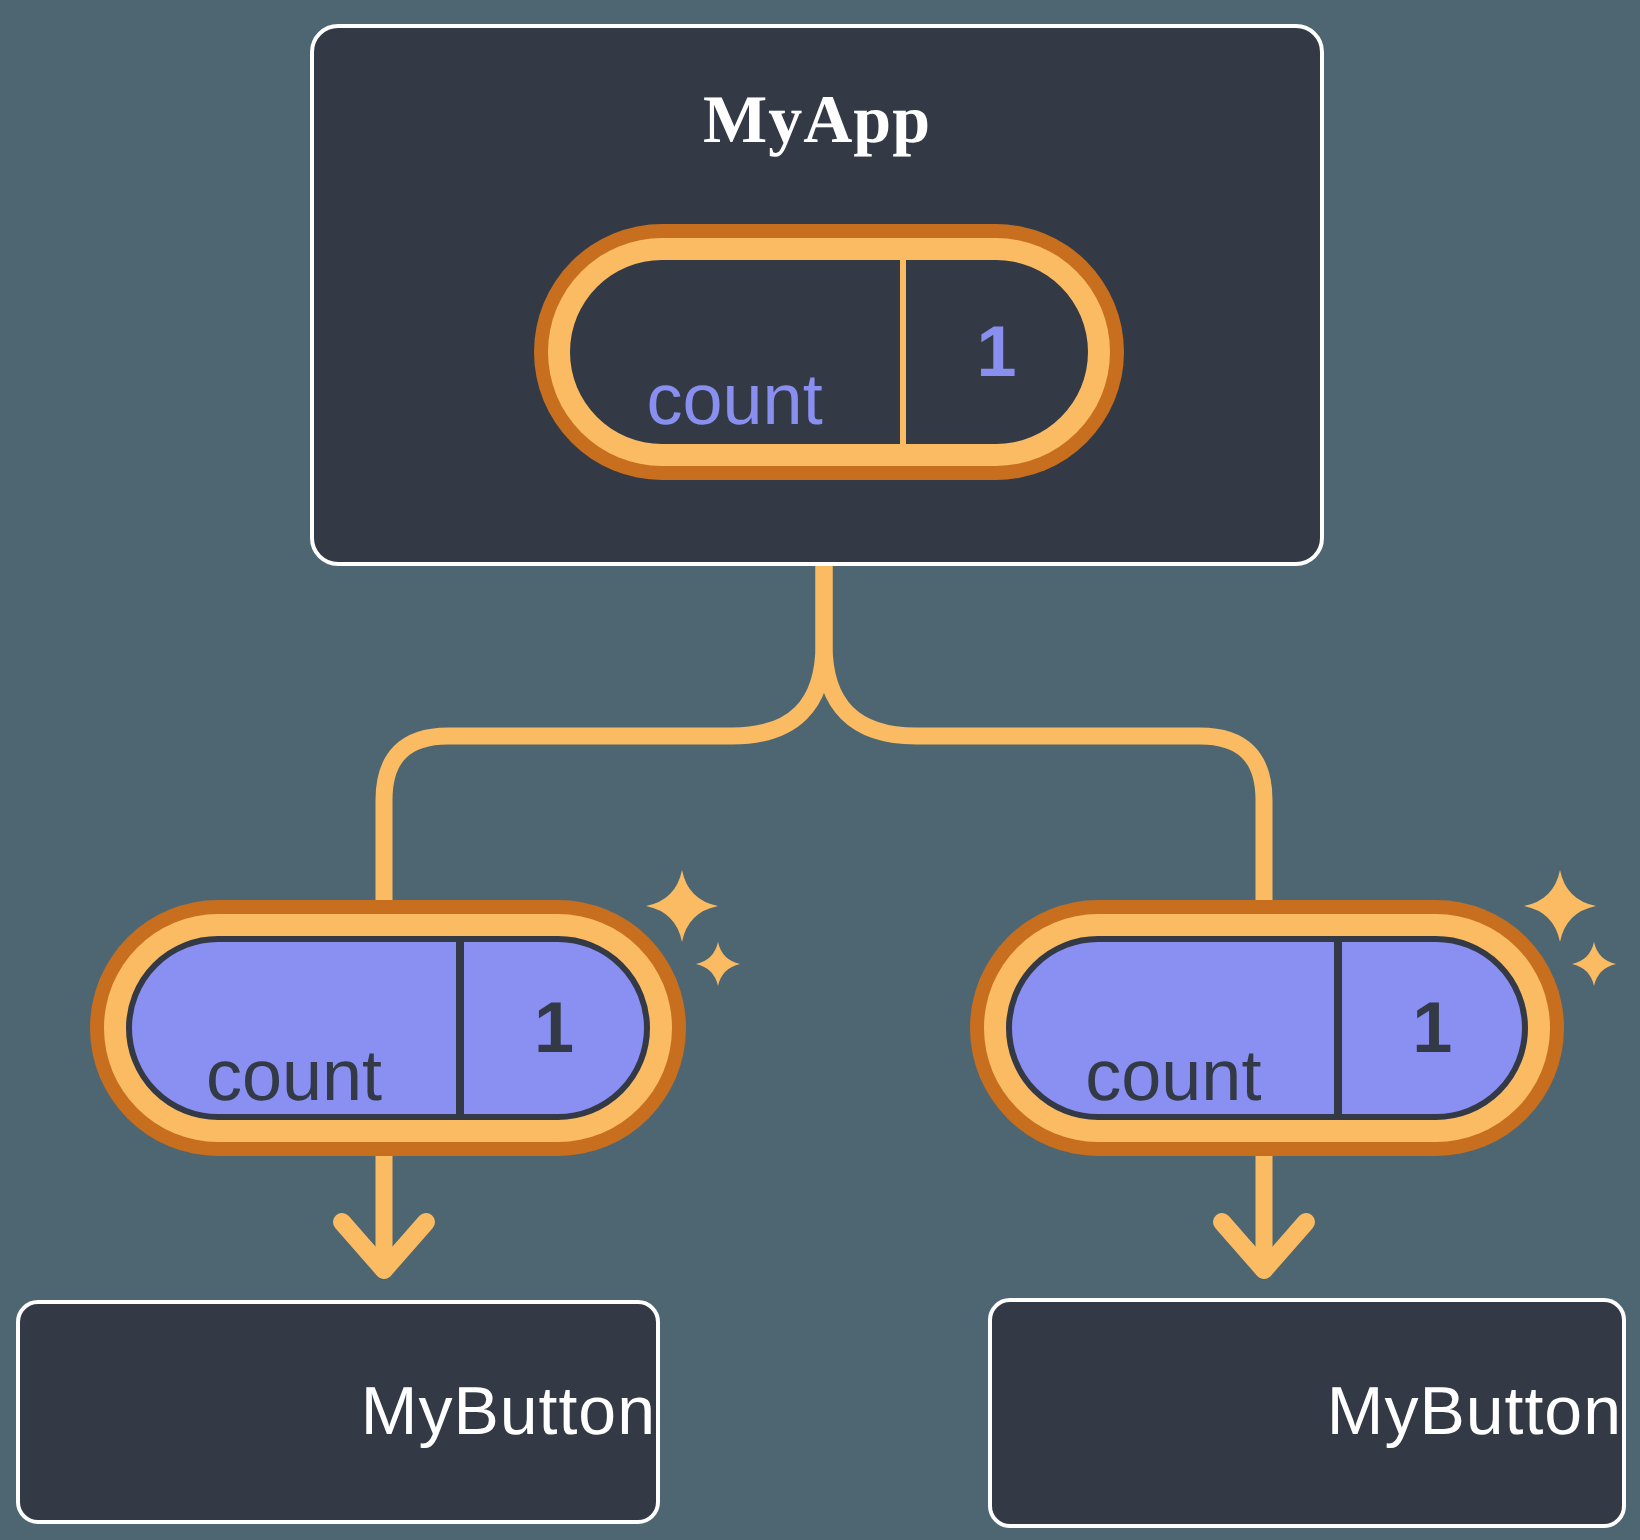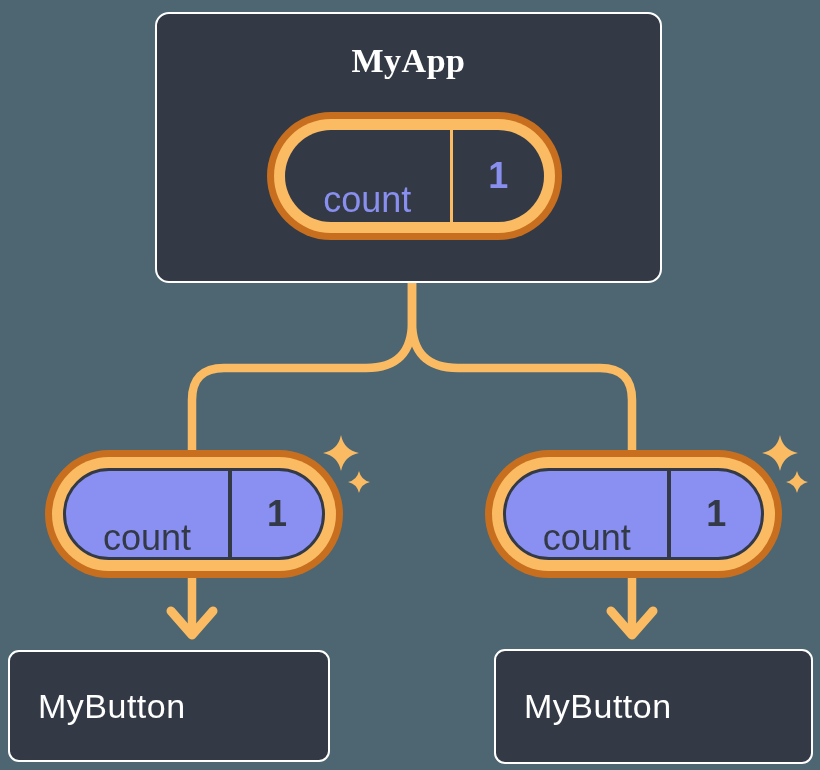--- a/index.html
+++ b/index.html
@@ -43,21 +43,21 @@
     text-align:center;
     font-size:34px;
     font-weight:600;
     letter-spacing:0.5px;
   }
   .node-root .node-title{
     padding-top:28px;
   }
   .node-child{
     border-radius:11px;
-    display:flex;align-items:center;justify-content:flex-start;padding-left:28px;
+    display:flex;align-items:center;justify-content:flex-end;padding-left:28px;
   }
   .node-child-left{left:8px;top:650px;width:322px;height:112px;}
   .node-child-right{left:494px;top:649px;width:319px;height:115px;}
   .node-child .node-title{padding:0;font-weight:500;}
 
   .pill{
     position:absolute;
     z-index:2;
     background:var(--accent-dark);
     border-radius:999px;

